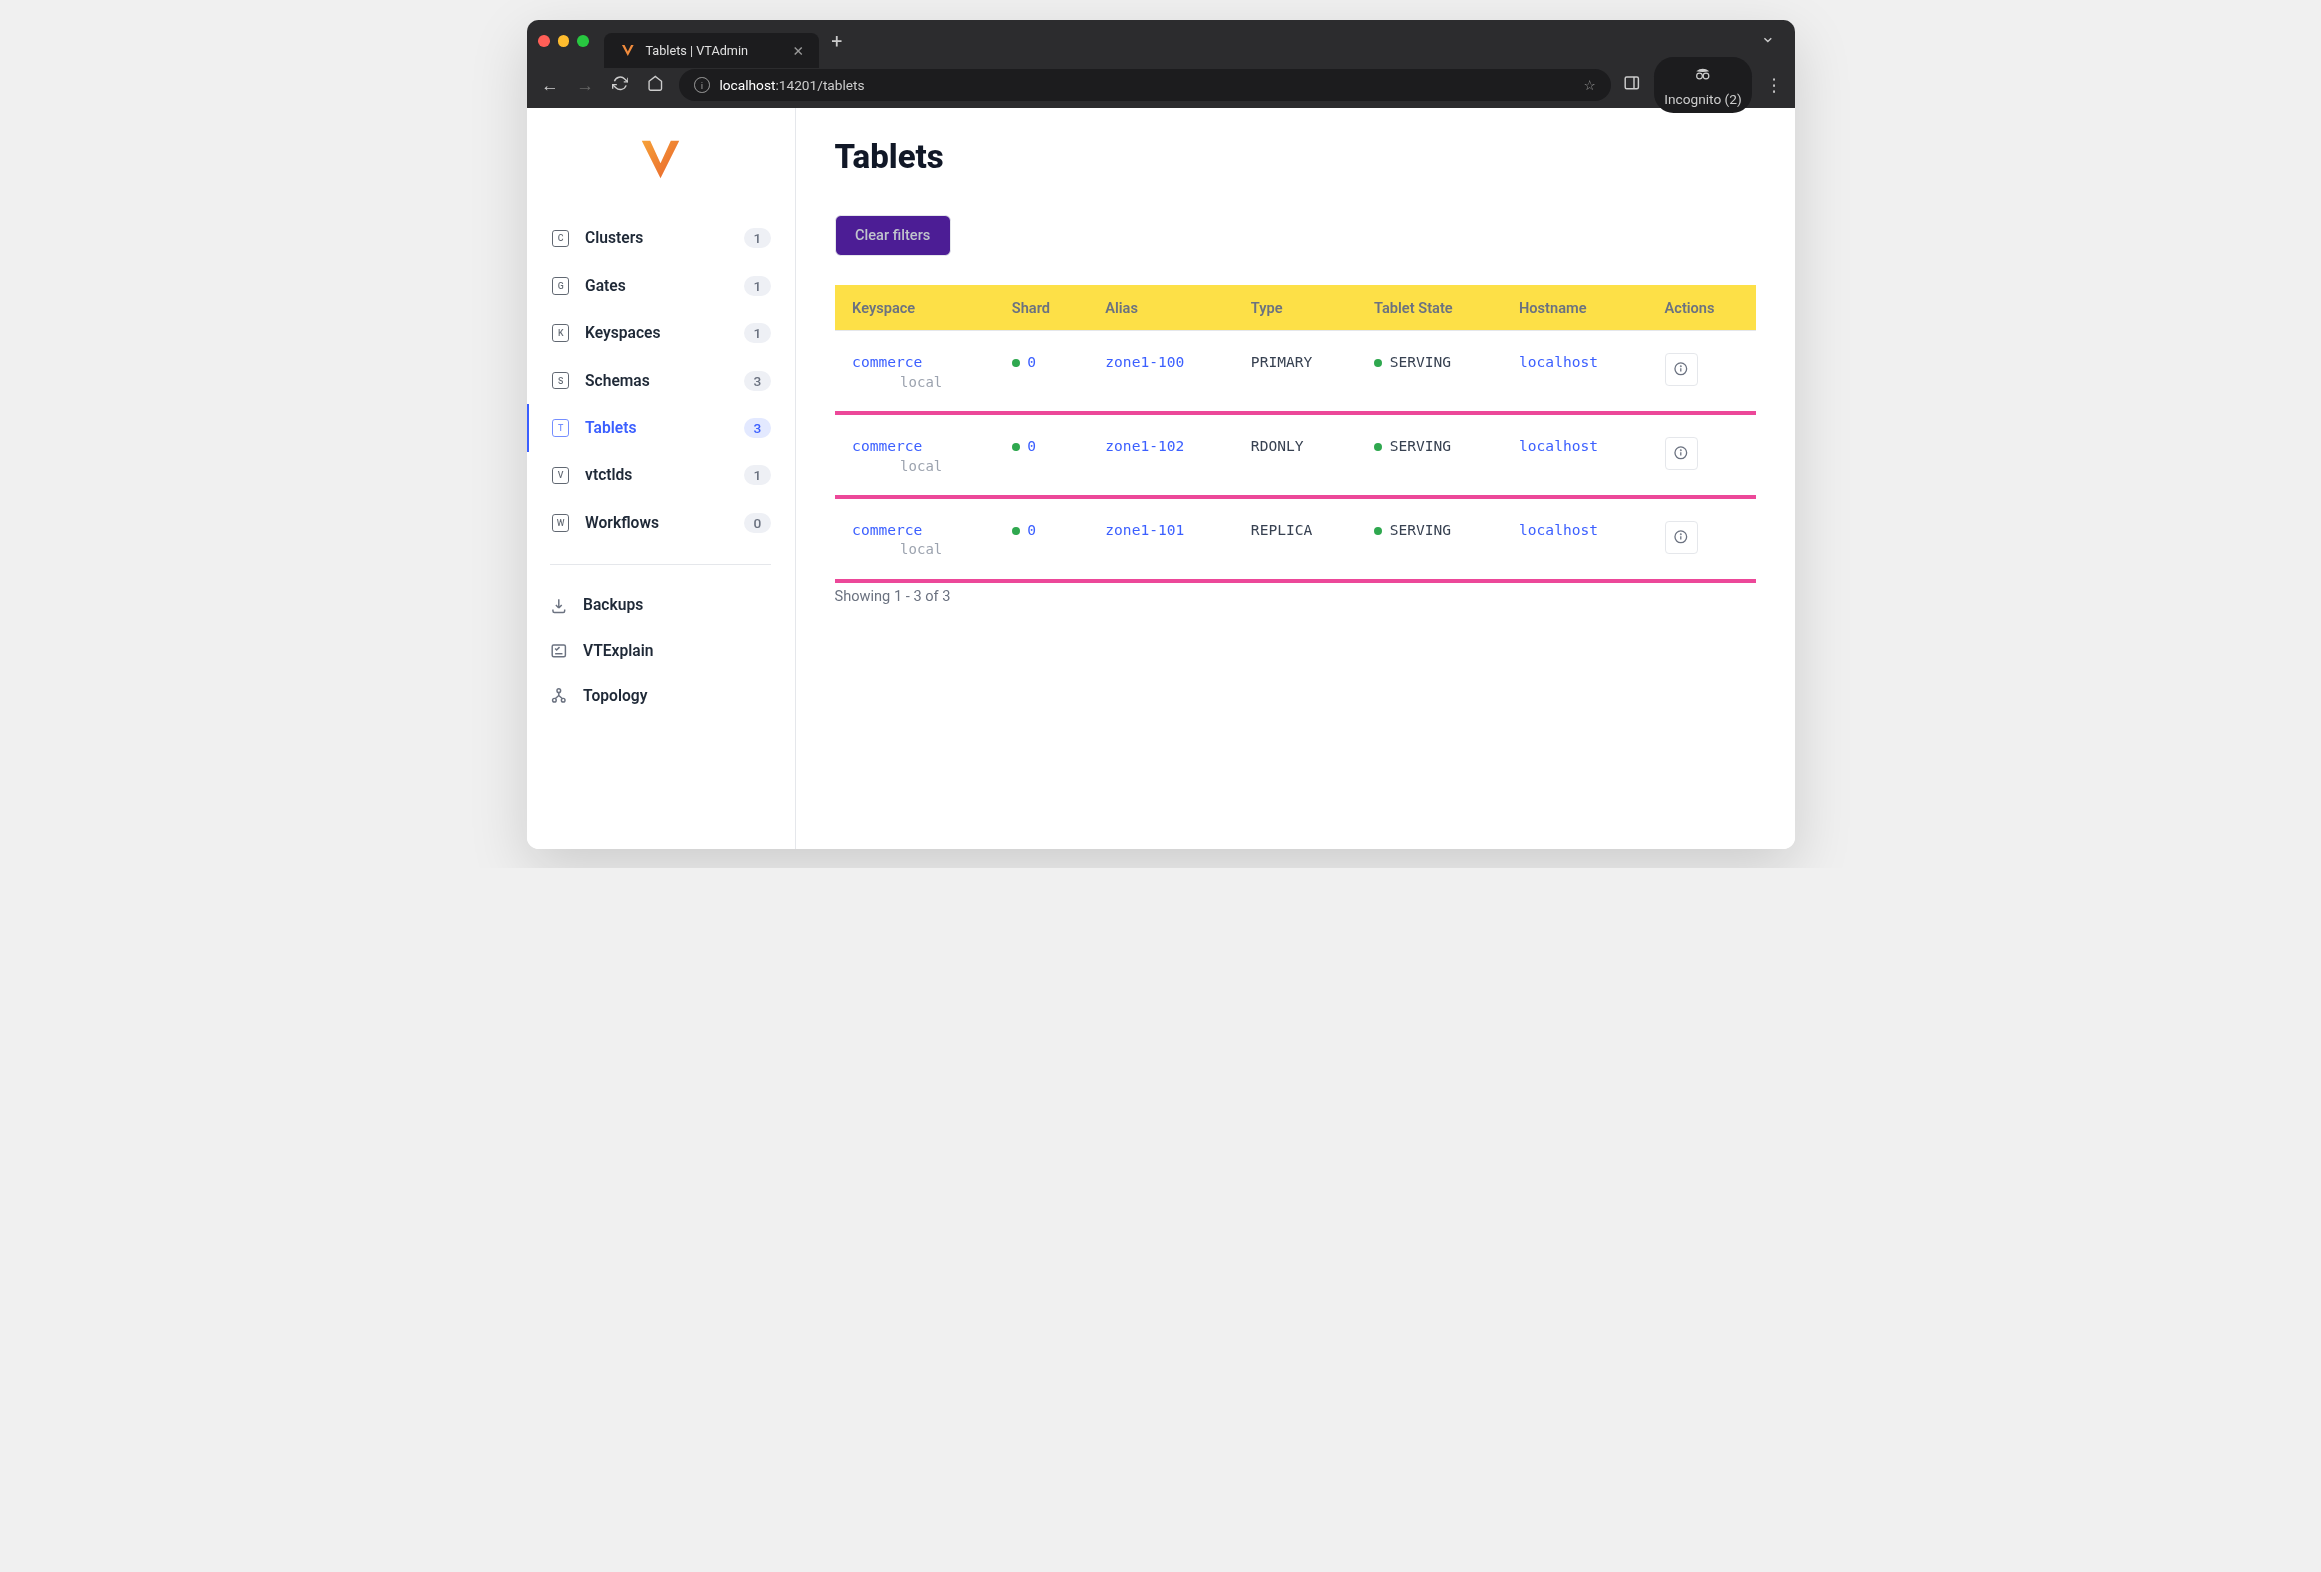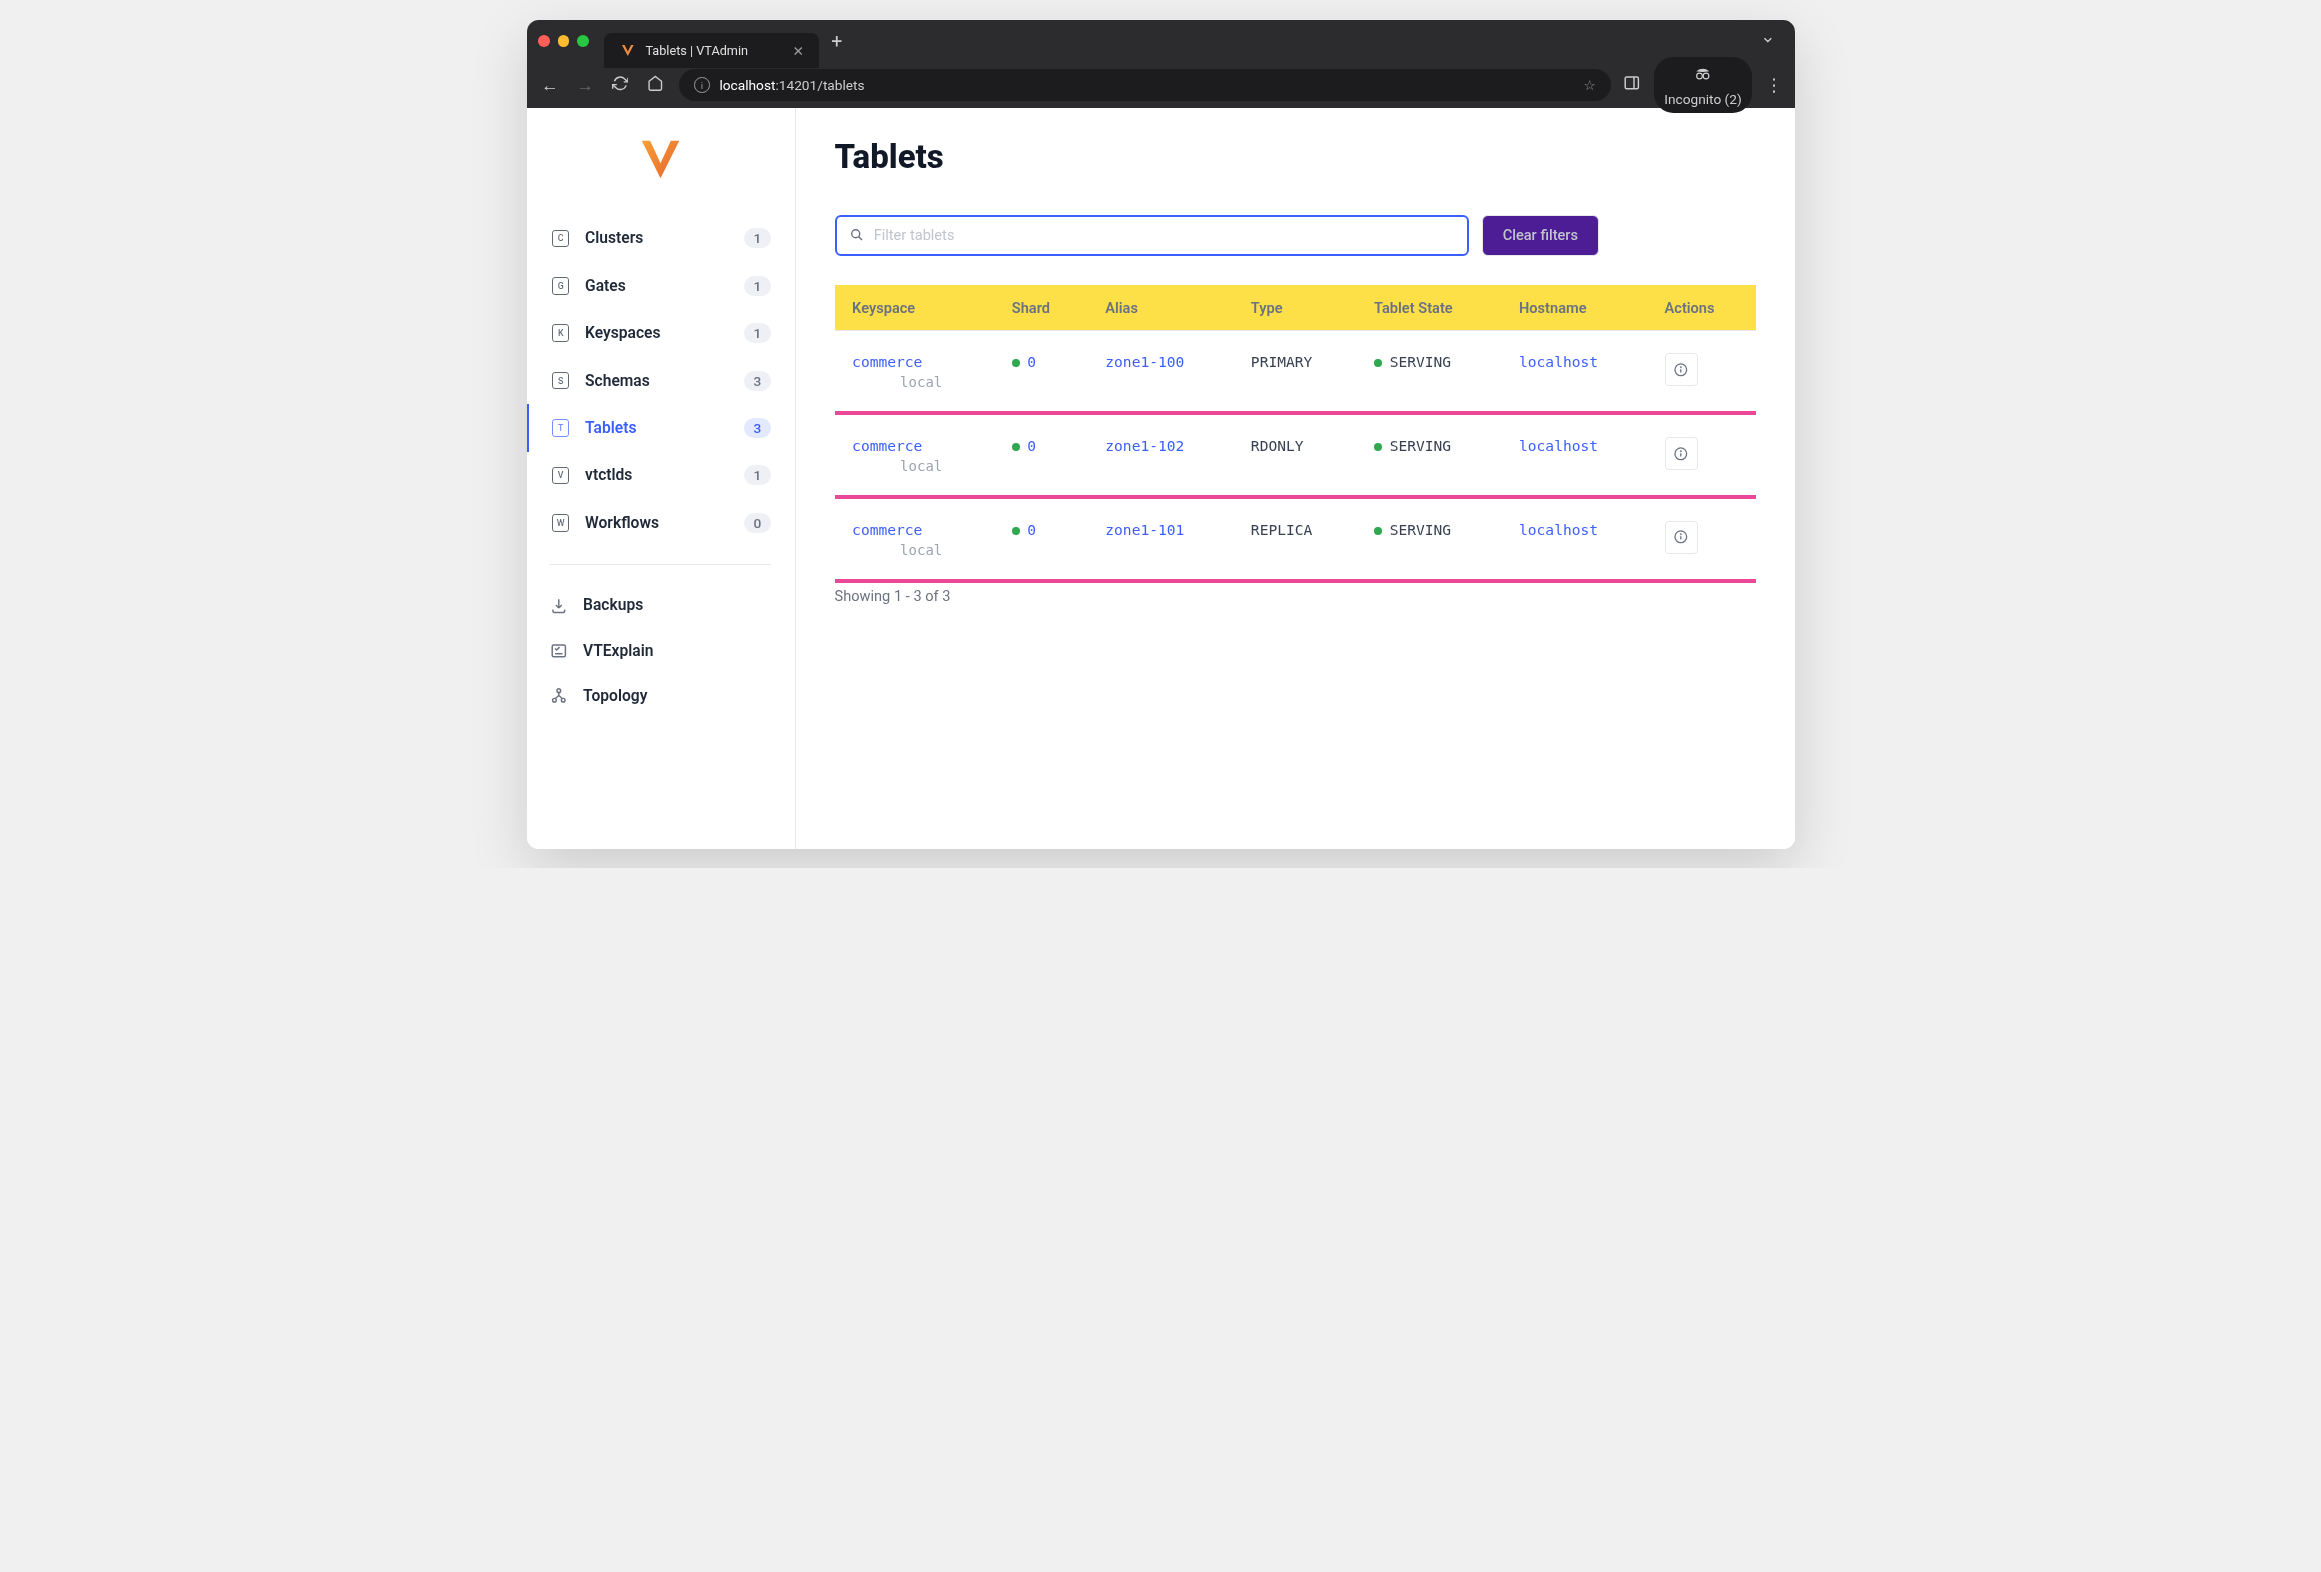--- a/index.html
+++ b/index.html
@@ -485,27 +485,20 @@
             </span>
     <span>Topology</span>
           </div>
         </nav>
     </aside>
 
     <main class="main">
       <h1 class="page-title">Tablets</h1>
 
       <div class="filter-row">
-        <div class="filter-input-wrap">
-          <svg viewBox="0 0 24 24" fill="none" stroke="currentColor" stroke-width="2.5">
-              <circle cx="10" cy="10" r="7"></circle>
-              <line x1="21" y1="21" x2="15" y2="15"></line>
-            </svg>
-          <input class="filter-input" type="text" placeholder="Filter tablets" style="">
-        </div>
         <button class="clear-btn">Clear filters</button>
       </div>
 
       <table class="data-table">
         <thead>
             <tr id="table-head-row">
               <th>Keyspace</th>
               <th>Shard</th>
               <th>Alias</th>
               <th>Type</th>

